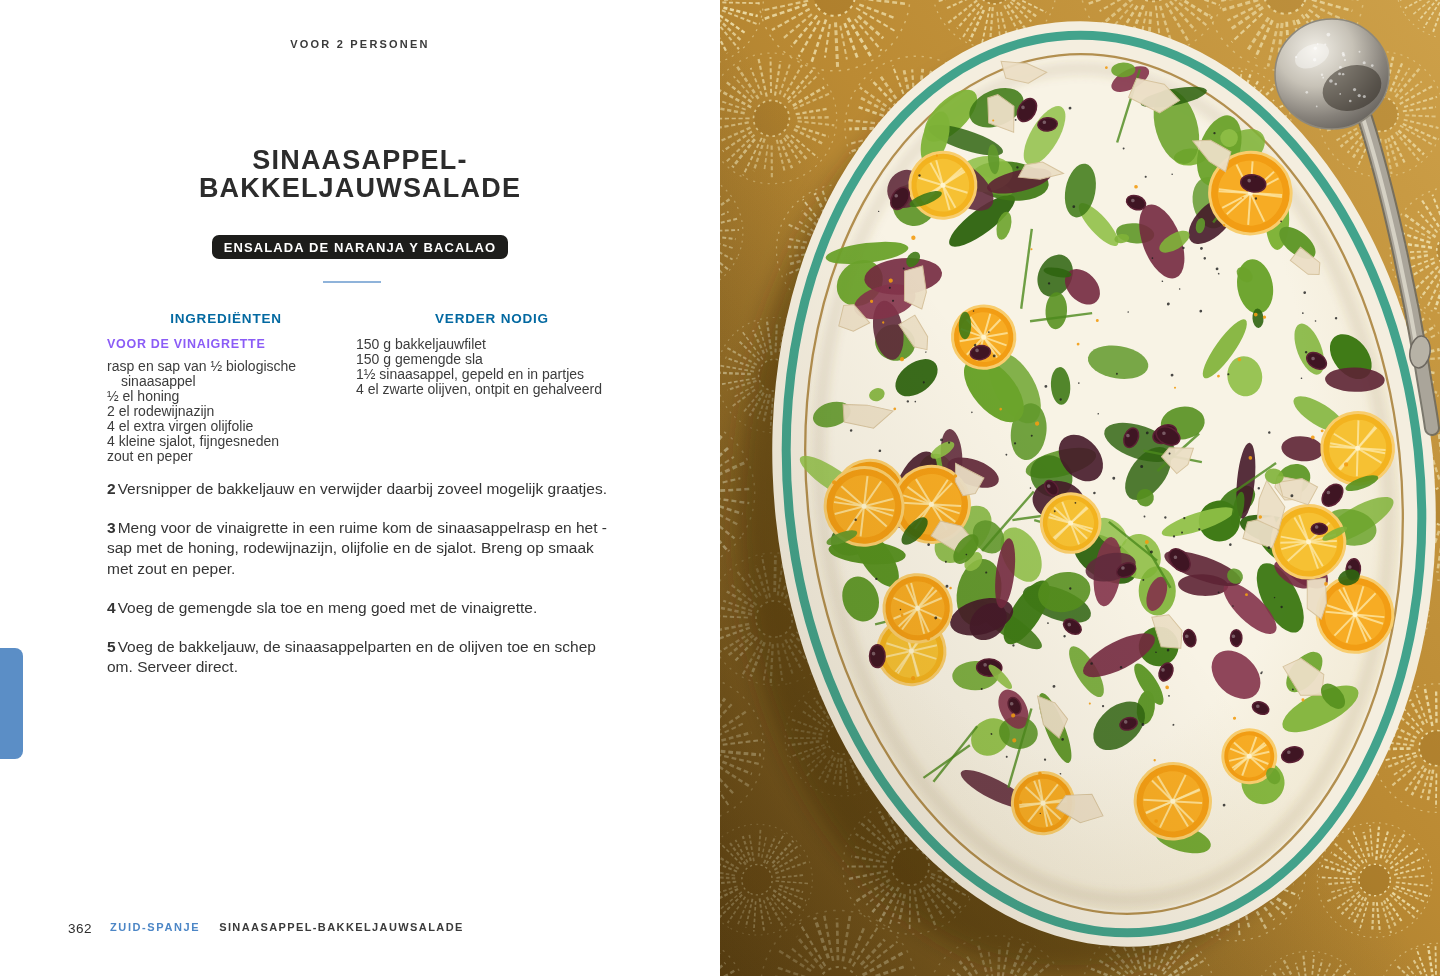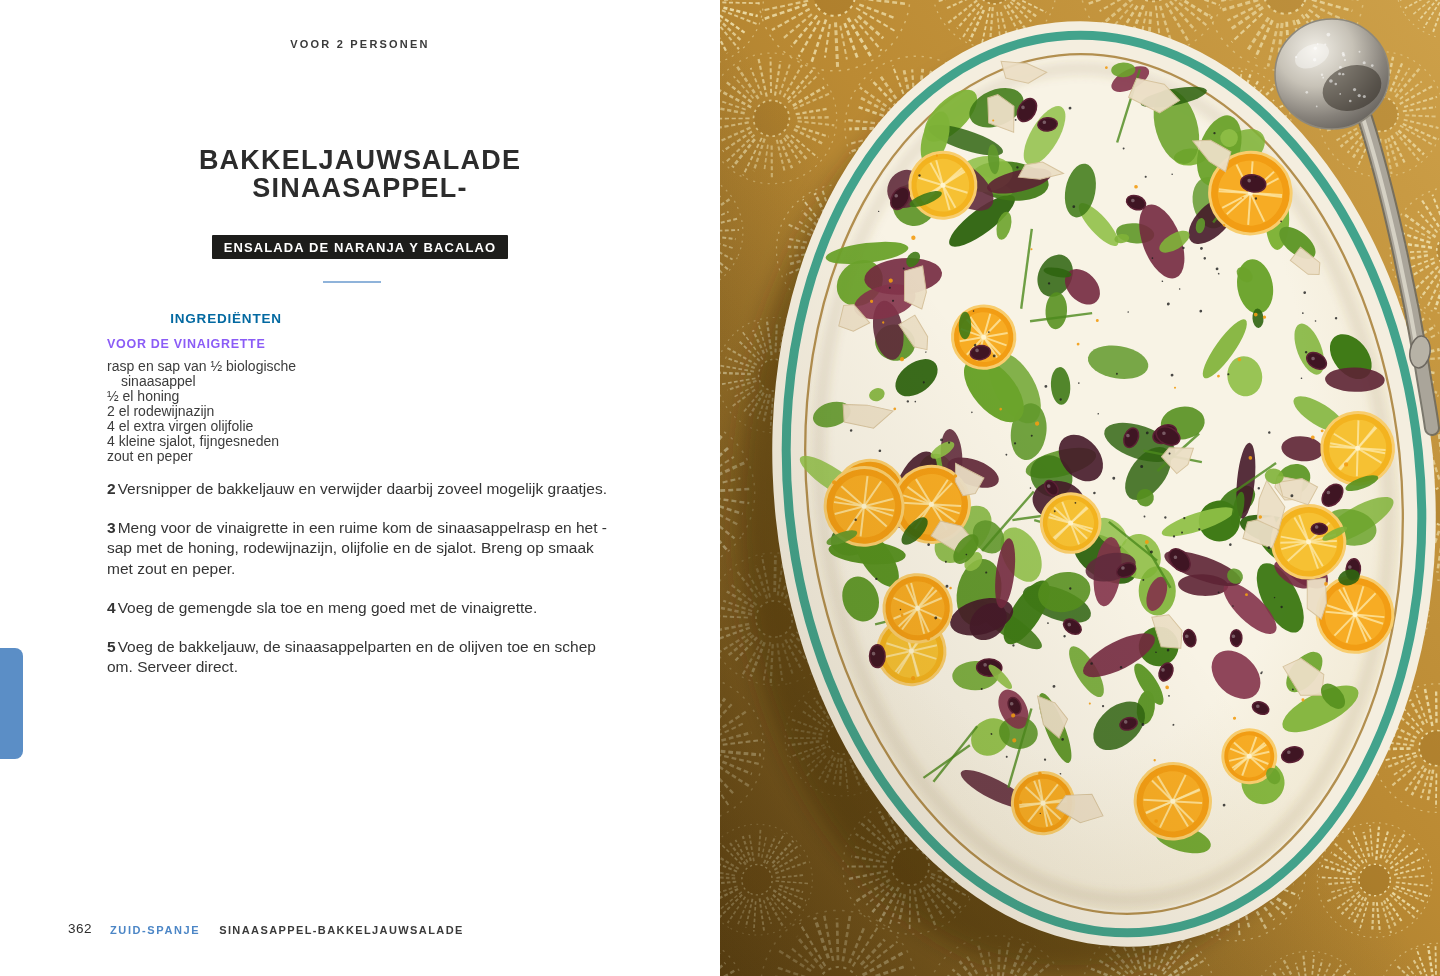--- a/index.html
+++ b/index.html
@@ -13,73 +13,80 @@
                border-radius:0 8px 8px 0;}
 
   .serving-label{position:absolute;left:0;top:38px;width:720px;text-align:center;
                  font-size:11px;font-weight:bold;letter-spacing:2.2px;color:#3a3a3a;}
 
   .recipe-title{position:absolute;left:0;top:146px;width:720px;text-align:center;
                 font-size:27px;line-height:28px;font-weight:bold;letter-spacing:1.2px;color:#2c2c2c;}
 
   .badge-wrap{position:absolute;left:0;top:235px;width:720px;text-align:center;}
   .badge{display:inline-block;background:#1d1d1b;color:#ffffff;font-size:13px;font-weight:bold;
-         letter-spacing:1.1px;padding:5px 12px 4px 12px;border-radius:1px;}
+         letter-spacing:1.1px;padding:5px 12px 4px 12px;border-radius:7px;}
 
   .divider{position:absolute;left:323px;top:281px;width:58px;height:2px;}
 
   .col{position:absolute;top:311px;color:#3c3c3c;}
   .col-a{left:107px;width:238px;}
   .col-b{left:356px;width:272px;}
   .col-heading{font-size:13.5px;font-weight:bold;letter-spacing:0.8px;color:#0369a1;margin:0 0 11px 0;text-align:center;}
   .col-subheading{font-size:12.5px;font-weight:bold;letter-spacing:0.7px;color:#8b5cf6;margin:0 0 8px 0;}
   .ing-item{font-size:14px;line-height:15px;padding-left:14px;text-indent:-14px;margin:0;}
 
   .steps{position:absolute;left:107px;top:479px;width:514px;color:#343434;}
   .step{font-size:15.5px;line-height:20.2px;margin:0 0 19px 0;}
   .step b{font-weight:bold;margin-right:2px;}
 
-  .footer{position:absolute;left:68px;top:921px;display:flex;align-items:flex-end;}
+  .footer{position:absolute;left:68px;top:921px;display:flex;align-items:flex-start;}
   .page-number{font-size:13.5px;color:#2e2e2e;letter-spacing:0.5px;}
   .footer-region{font-size:11px;font-weight:bold;letter-spacing:1.6px;margin-left:18px;}
   .footer-recipe{font-size:11px;font-weight:bold;letter-spacing:1.4px;color:#3a3a3a;margin-left:19px;}
 </style>
 </head>
 <body>
 
 <div class="spread">
 
   <div class="page-left">
 
     <div class="chapter-tab" style="background: rgb(91, 142, 198);"></div>
 
     <div class="serving-label">VOOR 2 PERSONEN</div>
 
     <div class="recipe-title">
+      <div>SINAASAPPEL-</div>
       <div>BAKKELJAUWSALADE</div>
-      <div>SINAASAPPEL-</div>
     </div>
 
     <div class="badge-wrap">
       <span class="badge" style="background: rgb(29, 29, 27);">ENSALADA DE NARANJA Y BACALAO</span>
     </div>
 
     <div class="divider" style="background: rgb(143, 179, 218);"></div>
 
     <div class="col col-a">
       <p class="col-heading">INGREDIËNTEN</p>
       <p class="col-subheading">VOOR DE VINAIGRETTE</p>
       <p class="ing-item">rasp en sap van ½ biologische sinaasappel</p>
       <p class="ing-item">½ el honing</p>
       <p class="ing-item">2 el rodewijnazijn</p>
       <p class="ing-item">4 el extra virgen olijfolie</p>
       <p class="ing-item">4 kleine sjalot, fijngesneden</p>
       <p class="ing-item">zout en peper</p>
     </div>
 
+    <div class="col col-b">
+      <p class="col-heading">VERDER NODIG</p>
+      <p class="ing-item">150 g bakkeljauwfilet</p>
+      <p class="ing-item">150 g gemengde sla</p>
+      <p class="ing-item">1½ sinaasappel, gepeld en in partjes</p>
+      <p class="ing-item">4 el zwarte olijven, ontpit en gehalveerd</p>
+    </div>
 
     <div class="steps">
       <p class="step"><b>2</b><span>Versnipper de bakkeljauw en verwijder daarbij zoveel mogelijk graatjes.</span></p>
       <p class="step"><b>3</b><span>Meng voor de vinaigrette in een ruime kom de sinaasappelrasp en het -sap met de honing, rodewijnazijn, olijfolie en de sjalot. Breng op smaak met zout en peper.</span></p>
       <p class="step"><b>4</b><span>Voeg de gemengde sla toe en meng goed met de vinaigrette.</span></p>
       <p class="step"><b>5</b><span>Voeg de bakkeljauw, de sinaasappelparten en de olijven toe en schep om. Serveer direct.</span></p>
     </div>
 
     <div class="footer">
       <span class="page-number">362</span>

